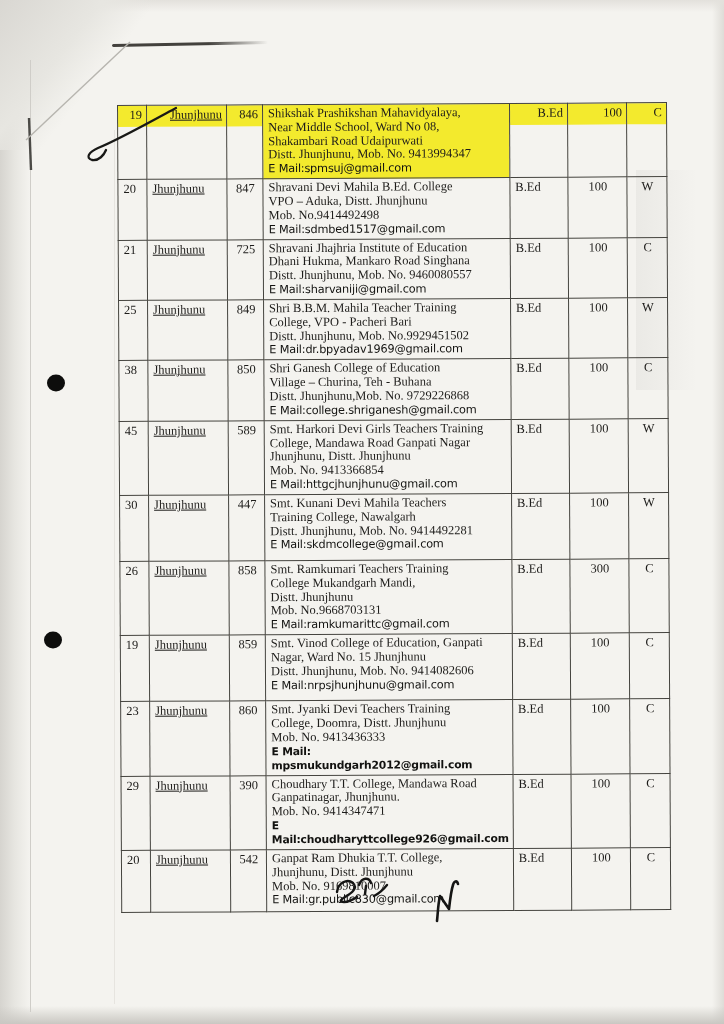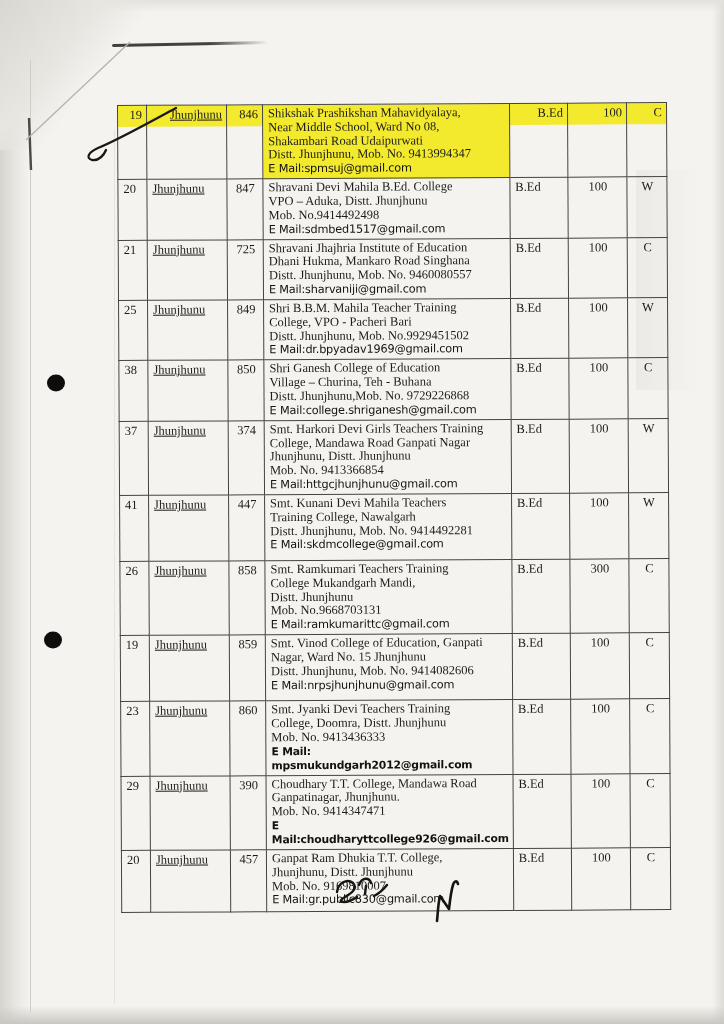--- a/index.html
+++ b/index.html
@@ -161,38 +161,38 @@
               <div class="line">Village – Churina, Teh - Buhana</div>
               <div class="line">Distt. Jhunjhunu,Mob. No. 9729226868</div>
             </div>
         <div class="email">E Mail:college.shriganesh@gmail.com</div>
       </td>
       <td class="c-course">B.Ed</td>
       <td class="c-seats">100</td>
       <td class="c-cat">C</td>
     </tr>
         <tr>
-      <td class="c-sno">37</td>
-      <td class="c-district">Jhunjhunu</td>
-      <td class="c-code">374</td>
+      <td class="c-sno">45</td>
+      <td class="c-district">Jhunjhunu</td>
+      <td class="c-code">589</td>
       <td class="c-college">
         <div>
               <div class="line">Smt. Harkori Devi Girls Teachers Training</div>
               <div class="line">College, Mandawa Road Ganpati Nagar</div>
               <div class="line">Jhunjhunu, Distt. Jhunjhunu</div>
               <div class="line">Mob. No. 9413366854</div>
             </div>
         <div class="email">E Mail:httgcjhunjhunu@gmail.com</div>
       </td>
       <td class="c-course">B.Ed</td>
       <td class="c-seats">100</td>
       <td class="c-cat">W</td>
     </tr>
         <tr>
-      <td class="c-sno">41</td>
+      <td class="c-sno">30</td>
       <td class="c-district">Jhunjhunu</td>
       <td class="c-code">447</td>
       <td class="c-college">
         <div>
               <div class="line">Smt. Kunani Devi Mahila Teachers</div>
               <div class="line">Training College, Nawalgarh</div>
               <div class="line">Distt. Jhunjhunu, Mob. No. 9414492281</div>
             </div>
         <div class="email">E Mail:skdmcollege@gmail.com</div>
       </td>
@@ -261,21 +261,21 @@
             </div>
         <div class="email bold">E Mail:choudharyttcollege926@gmail.com</div>
       </td>
       <td class="c-course">B.Ed</td>
       <td class="c-seats">100</td>
       <td class="c-cat">C</td>
     </tr>
         <tr>
       <td class="c-sno">20</td>
       <td class="c-district">Jhunjhunu</td>
-      <td class="c-code">457</td>
+      <td class="c-code">542</td>
       <td class="c-college">
         <div>
               <div class="line">Ganpat Ram Dhukia T.T. College,</div>
               <div class="line">Jhunjhunu, Distt. Jhunjhunu</div>
               <div class="line">Mob. No. 9169810007</div>
             </div>
         <div class="email">E Mail:gr.public830@gmail.com</div>
       </td>
       <td class="c-course">B.Ed</td>
       <td class="c-seats">100</td>

